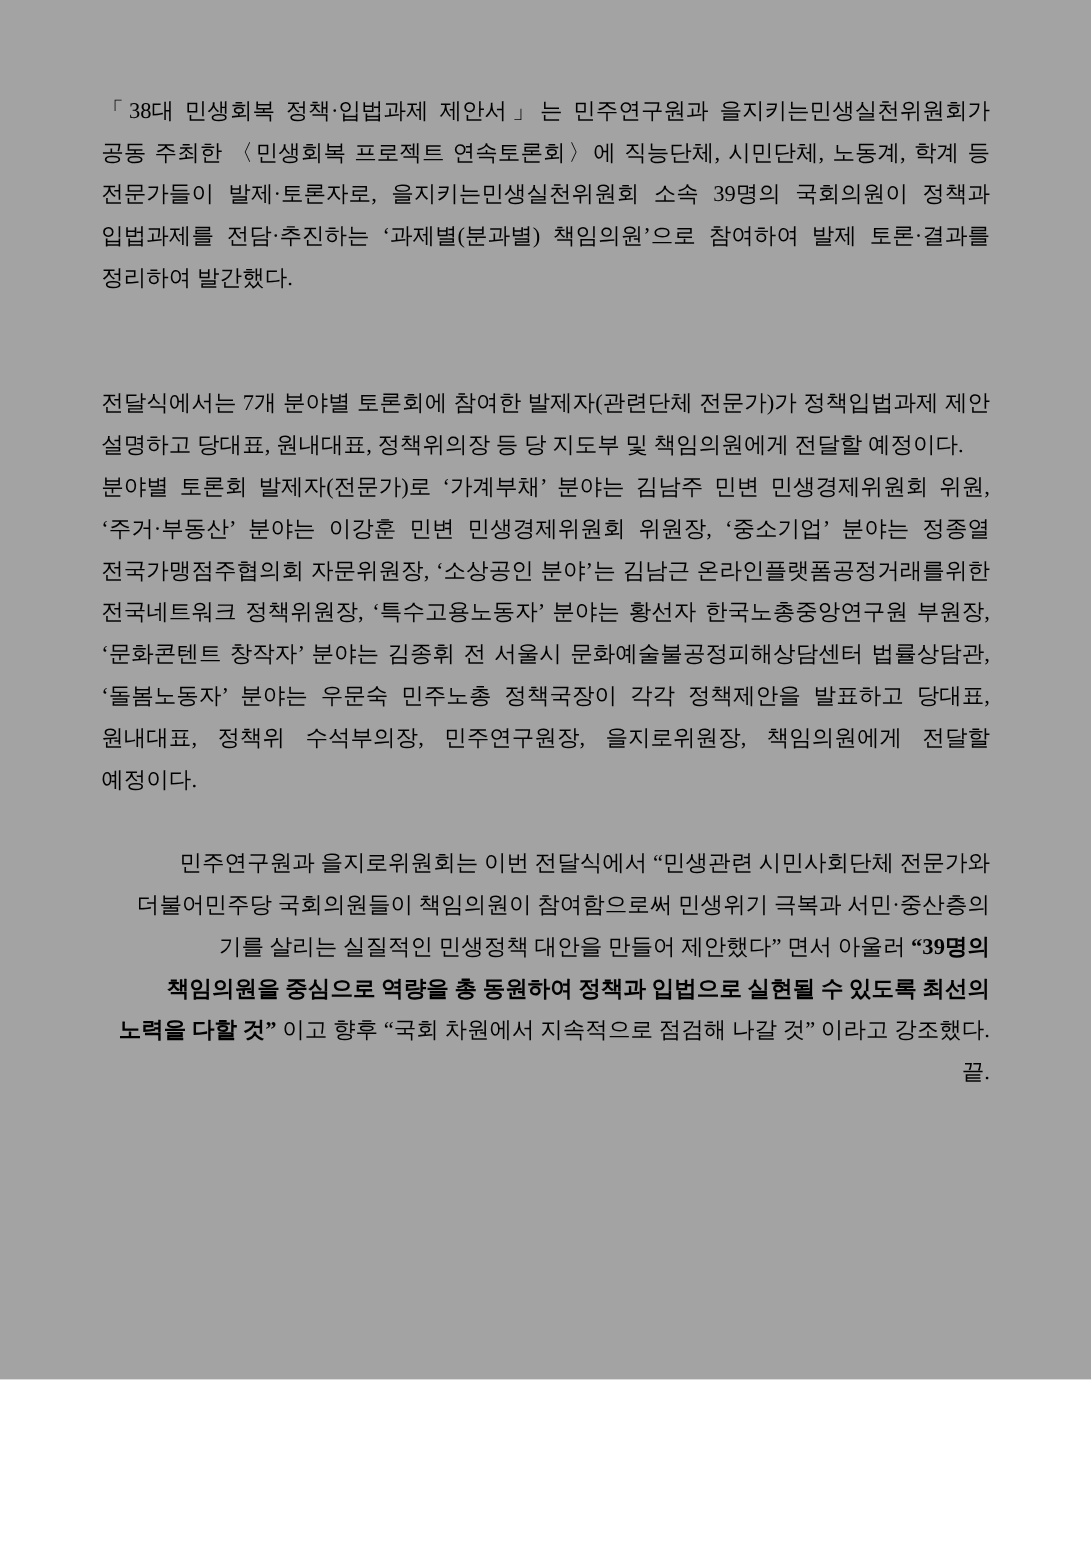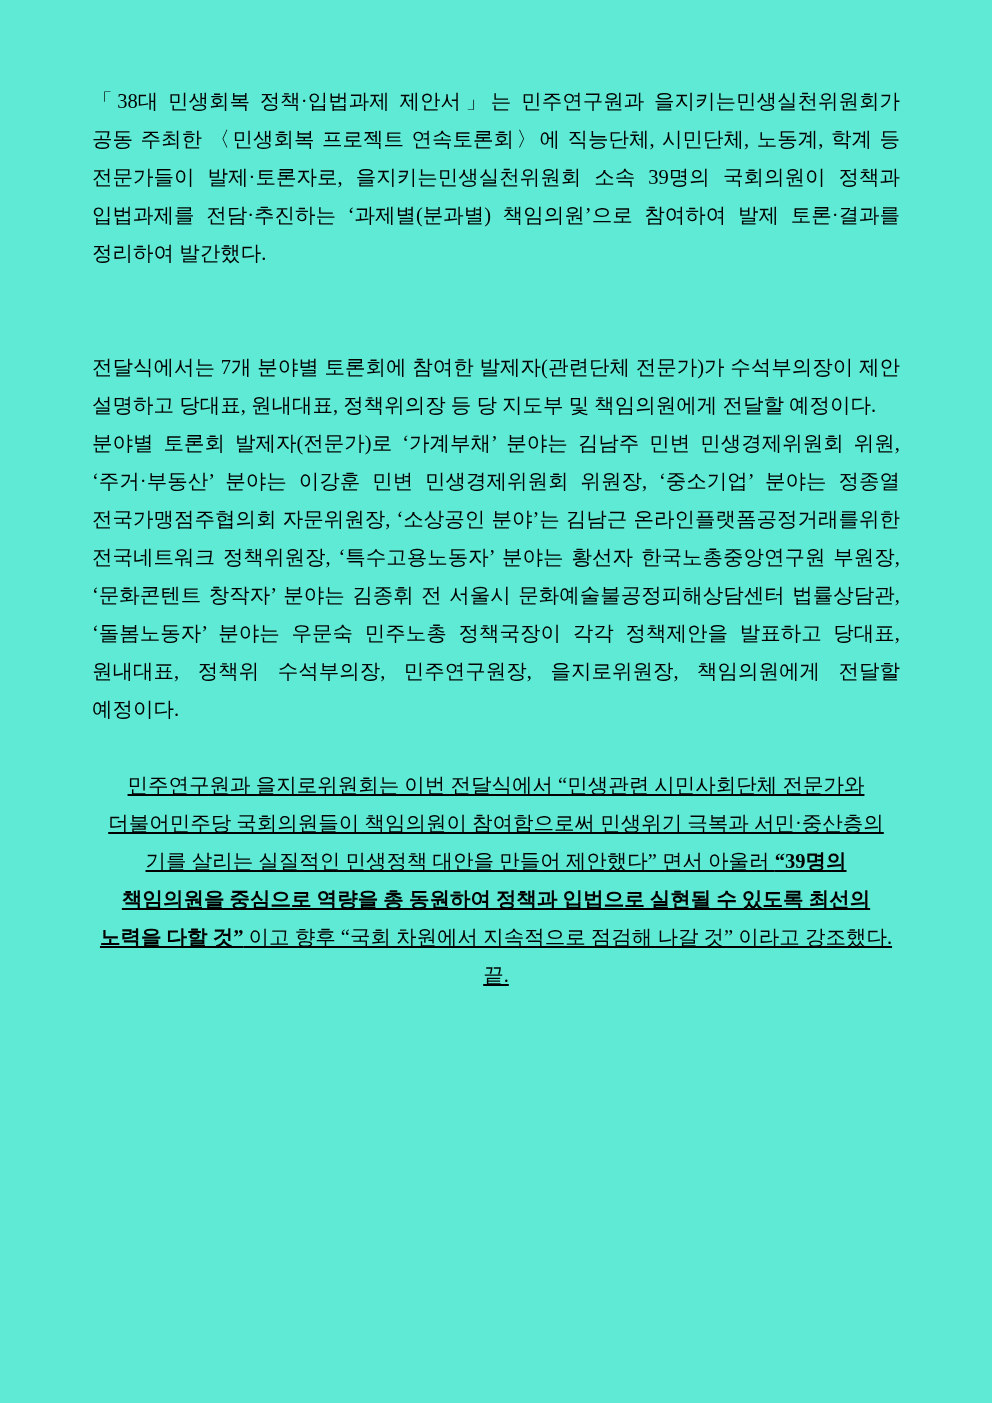--- a/index.html
+++ b/index.html
@@ -9,23 +9,23 @@
   }
   body {
     width: 992px;
     height: 1403px;
     font-family: "Liberation Serif", "DejaVu Serif", serif;
     color: #000000;
   }
   .page {
     box-sizing: border-box;
     width: 992px;
-    height: 1403px;
+    height: 1254px;
     padding: 82px 92px 0 92px;
-    background: #5eead4;
+    background: #a3a3a3;
   }
   .doc-body {
     font-size: 20.5px;
     line-height: 38px;
     text-align: justify;
     text-justify: inter-word;
     word-break: keep-all;
   }
   p {
     margin: 0;
@@ -37,38 +37,37 @@
     height: 38px;
   }
   .strong {
     font-weight: bold;
   }
   
   .para-justify {
     text-align: justify;
   }
   .para-justify:last-child {
-    text-align: center;
-    text-decoration: underline;
+    text-align: right;
   }
 </style>
 </head>
 <body>
 
 <div class="page">
   <div class="doc-body">
 
     <p class="para para-justify">「38대 민생회복 정책·입법과제 제안서」는 민주연구원과 을지키는민생실천위원회가 공동 주최한 〈민생회복 프로젝트 연속토론회〉에 직능단체, 시민단체, 노동계, 학계 등 전문가들이 발제·토론자로, 을지키는민생실천위원회 소속 39명의 국회의원이 정책과 입법과제를 전담·추진하는 ‘과제별(분과별) 책임의원’으로 참여하여 발제 토론·결과를 정리하여 발간했다.</p>
 
     <div class="gap"></div>
 
 
     <div class="gap"></div>
 
-    <p class="para para-justify">전달식에서는 7개 분야별 토론회에 참여한 발제자(관련단체 전문가)가 수석부의장이 제안 설명하고 당대표, 원내대표, 정책위의장 등 당 지도부 및 책임의원에게 전달할 예정이다.</p>
+    <p class="para para-justify">전달식에서는 7개 분야별 토론회에 참여한 발제자(관련단체 전문가)가 정책입법과제 제안 설명하고 당대표, 원내대표, 정책위의장 등 당 지도부 및 책임의원에게 전달할 예정이다.</p>
 
     <p class="para para-justify">분야별 토론회 발제자(전문가)로 ‘가계부채’ 분야는 김남주 민변 민생경제위원회 위원, ‘주거·부동산’ 분야는 이강훈 민변 민생경제위원회 위원장, ‘중소기업’ 분야는 정종열 전국가맹점주협의회 자문위원장, ‘소상공인 분야’는 김남근 온라인플랫폼공정거래를위한 전국네트워크 정책위원장, ‘특수고용노동자’ 분야는 황선자 한국노총중앙연구원 부원장, ‘문화콘텐트 창작자’ 분야는 김종휘 전 서울시 문화예술불공정피해상담센터 법률상담관, ‘돌봄노동자’ 분야는 우문숙 민주노총 정책국장이 각각 정책제안을 발표하고 당대표, 원내대표, 정책위 수석부의장, 민주연구원장, 을지로위원장, 책임의원에게 전달할 예정이다.</p>
 
     <div class="gap"></div>
 
     <p class="para para-justify"><span>민주연구원과 을지로위원회는 이번 전달식에서 “민생관련 시민사회단체 전문가와 더불어민주당 국회의원들이 책임의원이 참여함으로써 민생위기 극복과 서민·중산층의 기를 살리는 실질적인 민생정책 대안을 만들어 제안했다” 면서 아울러 </span><span class="strong">“39명의 책임의원을 중심으로 역량을 총 동원하여 정책과 입법으로 실현될 수 있도록 최선의 노력을 다할 것”</span><span> 이고 향후 “국회 차원에서 지속적으로 점검해 나갈 것” 이라고 강조했다. 끝.</span></p>
 
   </div>
 </div>
 

